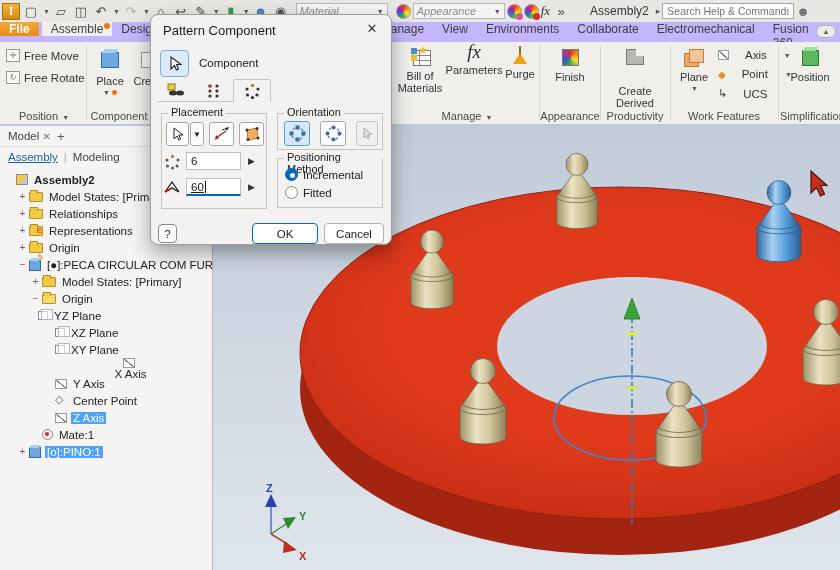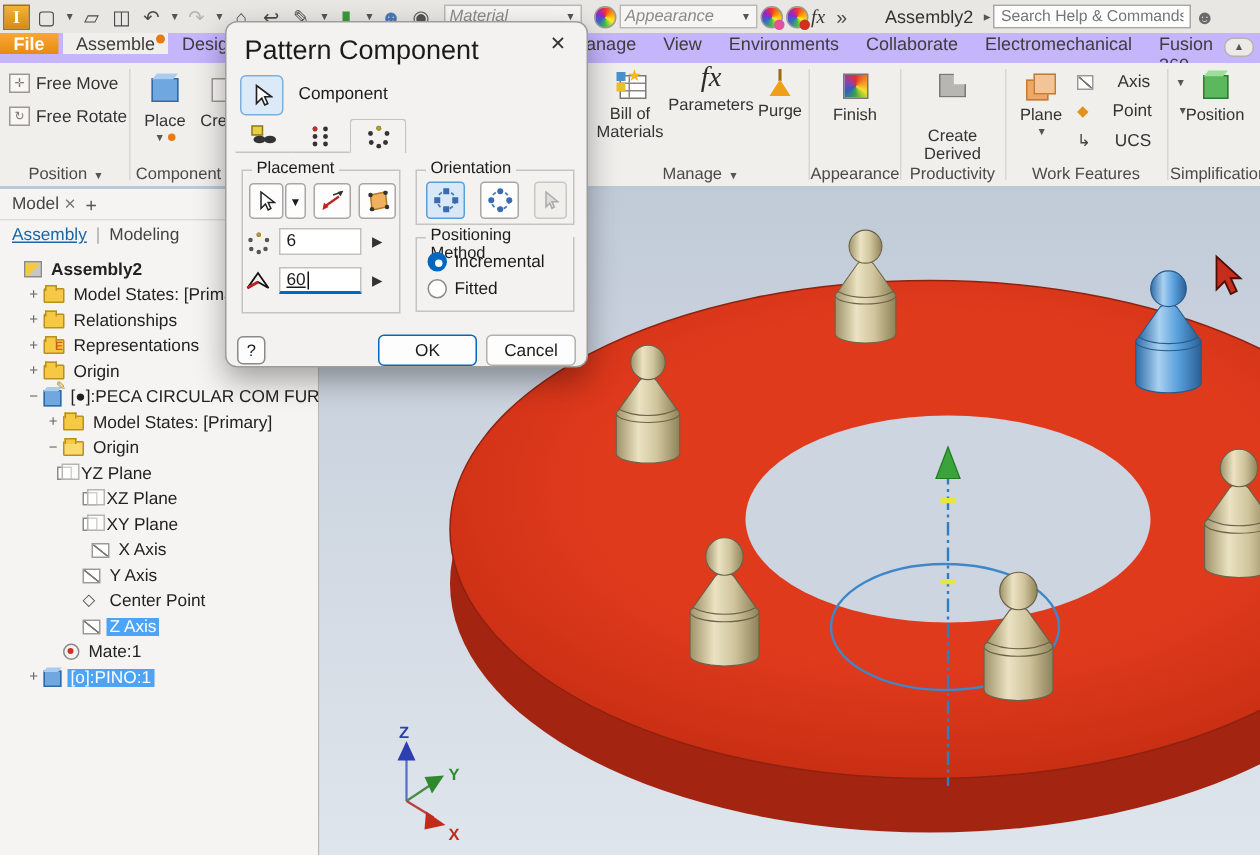--- a/index.html
+++ b/index.html
@@ -92,21 +92,21 @@
   .ti-point { width:12px; height:12px; }
   .ti-point::before { content:"◇"; font-size:11px; color:#555; position:absolute; left:0; top:-2px; }
   .ti-mate { width:11px; height:11px; border:1.5px solid #8a8a8a; border-radius:50%; background:#f2f2f2; }
   .ti-mate::after { content:""; position:absolute; left:2px; top:2px; width:4px; height:4px; border-radius:50%; background:#d03020; }
 
   
   #viewport { position:absolute; left:213px; top:126px; width:627px; height:444px; background:linear-gradient(#c1cbd8,#dfe5ec); }
 
   
   #dialog { position:absolute; left:150px; top:14px; width:242px; height:231px; background:#f3f2f1; border:1px solid #9f9d9a; border-radius:8px; box-shadow:0 8px 20px rgba(0,0,0,.35); font-size:11.5px; color:#1b1b1b; }
-  #dlg-title { position:absolute; left:12px; top:8px; font-size:18px; }
+  #dlg-title { position:absolute; left:12px; top:8px; font-size:13px; }
   #dlg-close { position:absolute; right:10px; top:6px; font-size:13px; color:#333; width:18px; text-align:center; }
   #component-btn { position:absolute; left:9px; top:35px; width:29px; height:27px; background:#dce9f7; border:1px solid #7ab0de; border-radius:4px; display:flex; align-items:center; justify-content:center; }
   #component-label { position:absolute; left:48px; top:42px; }
   .dlg-tabs { position:absolute; left:6px; top:64px; display:flex; }
   .dlg-tab { width:38px; height:23px; display:flex; align-items:center; justify-content:center; border-bottom:1px solid #c6c4c1; }
   .dlg-tab.sel { border:1px solid #c6c4c1; border-bottom:none; background:#f3f2f1; border-radius:3px 3px 0 0; }
   .grp { position:absolute; border:1px solid #c6c4c1; }
   .grp-label { position:absolute; top:-8px; left:6px; background:#f3f2f1; padding:0 3px; font-size:11px; }
   .sq-btn { position:absolute; border:1px solid #a9a7a4; background:#fdfdfd; border-radius:3px; display:flex; align-items:center; justify-content:center; }
   .sq-btn.sel { background:#d9e8f6; border:1.5px solid #5a9fd4; }
@@ -346,21 +346,21 @@
         <div class="tree-row" style="padding-left: 43px;">
           <span class="tree-expand"></span>
           <span class="ti ti-plane"></span>
           <span class="tree-label">XZ Plane</span>
         </div>
         <div class="tree-row" style="padding-left: 43px;">
           <span class="tree-expand"></span>
           <span class="ti ti-plane"></span>
           <span class="tree-label">XY Plane</span>
         </div>
-        <div class="tree-row" style="padding-left: 49px;">
+        <div class="tree-row" style="padding-left: 49px; flex-direction: column;">
           <span class="tree-expand"></span>
           <span class="ti ti-axis"></span>
           <span class="tree-label">X Axis</span>
         </div>
         <div class="tree-row" style="padding-left: 43px;">
           <span class="tree-expand"></span>
           <span class="ti ti-axis"></span>
           <span class="tree-label">Y Axis</span>
         </div>
         <div class="tree-row" style="padding-left: 43px;">

